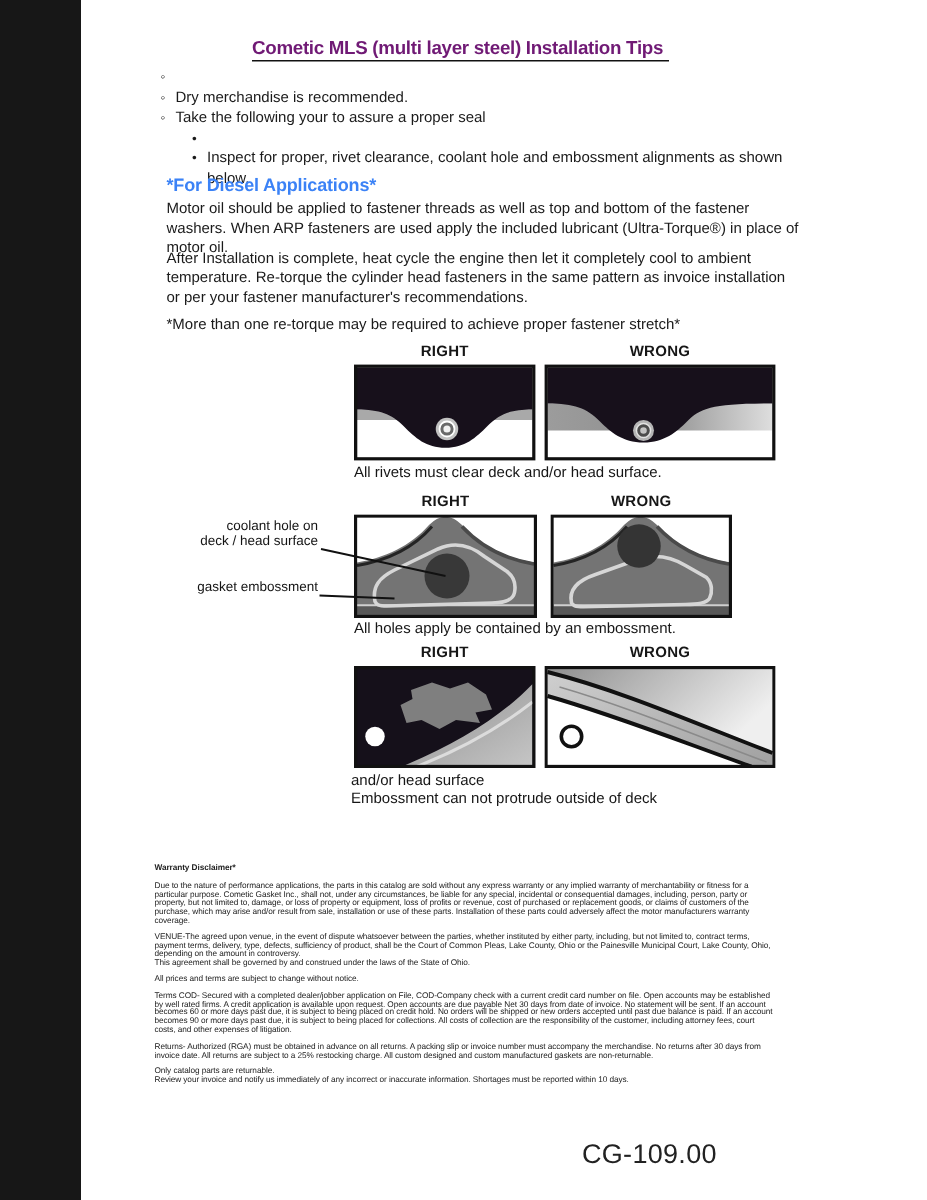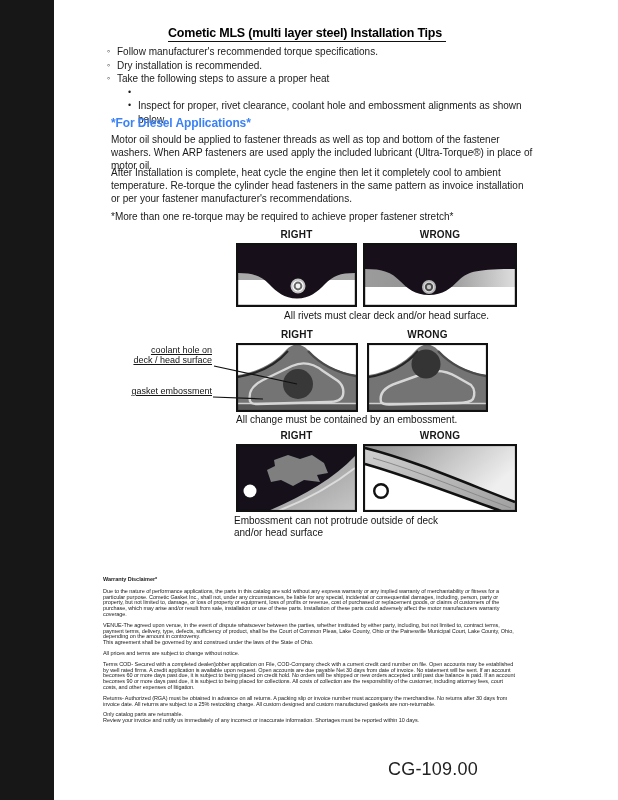--- a/index.html
+++ b/index.html
@@ -5,60 +5,59 @@
   html,body{margin:0;padding:0;background:#e8e8e8;}
   .page{
     position:relative;width:618px;height:800px;background:#ffffff;
     font-family:"Liberation Sans","DejaVu Sans",sans-serif;color:#1c1c1c;
     overflow:hidden;margin:0 auto;
   }
   .leftbar{position:absolute;left:0;top:0;width:54px;height:800px;background:#171717;}
   .abs{position:absolute;}
   .title{
     font-size:12.5px;font-weight:bold;letter-spacing:-0.2px;
-    border-bottom:1.6px solid #111;padding:0 4px 1px 0;display:inline-block;color:#000000;
+    border-bottom:1.6px solid #111;padding:0 4px 1px 0;display:inline-block;color:#701a75;
   }
   .bullets{font-size:10px;line-height:13.5px;color:#1a1a1a;}
   .brow{display:flex;align-items:flex-start;}
   .bglyph{width:10px;flex:0 0 10px;font-size:9px;line-height:13.5px;}
   .brow.sub{margin-left:21px;}
   .body-p{font-size:10px;line-height:13px;color:#1a1a1a;width:424px;}
   .dheading{font-size:12px;font-weight:bold;color:#3b82f6;letter-spacing:-0.1px;}
   .dlabel{font-size:10px;font-weight:bold;text-align:center;color:#161616;letter-spacing:0.2px;}
   .caption{font-size:10px;color:#161616;line-height:11.5px;}
-  .ann{font-size:9px;line-height:10px;text-align:right;color:#141414;width:112px;text-decoration:underline;}
+  .ann{font-size:9px;line-height:10px;text-align:right;color:#141414;width:112px;}
   .legal{font-size:5.5px;line-height:5.8px;color:#222;width:414px;letter-spacing:-0.05px;}
   .legal p{margin:0 0 5px 0;}
   .legal p.tight{margin:0;}
   .legal .lhead{font-weight:bold;margin:0 0 6px 0;}
   .footer-code{font-size:18px;color:#222;letter-spacing:0.2px;}
   svg{display:block;}
 </style>
 </head>
 <body>
 
 <div class="page">
   <div class="leftbar"></div>
 
   <div class="abs" style="left:168px;top:23px;">
     <span class="title">Cometic MLS (multi layer steel) Installation Tips</span>
   </div>
 
   <div class="abs bullets" style="left:107px;top:45px;width:430px;">
     <div class="brow">
       <span class="bglyph">◦</span>
-      <span>Follow manufacturer's recommended torque specifications.</span>
     </div>
     <div class="brow">
       <span class="bglyph">◦</span>
-      <span>Dry installation is recommended.</span>
+      <span>Dry merchandise is recommended.</span>
     </div>
     <div class="brow">
       <span class="bglyph">◦</span>
-      <span>Take the following steps to assure a proper heat</span>
+      <span>Take the following your to assure a proper seal</span>
     </div>
     <div class="brow sub">
       <span class="bglyph">•</span>
     </div>
     <div class="brow sub">
       <span class="bglyph">•</span>
       <span>Inspect for proper, rivet clearance, coolant hole and embossment alignments as shown below.</span>
     </div>
   </div>
 
@@ -90,21 +89,21 @@
     </defs>
     <rect x="0" y="0" width="154" height="64" fill="#ffffff"></rect>
     <rect x="2" y="26" width="150" height="18" fill="url(#g1w)"></rect>
     <path d="M2,2 L152,2 L152,26 C112,26 104,29 95,38 C88,45 80,52 66,52 C52,52 44,45 37,38 C28,29 20,26 2,26 Z" fill="#17101b"></path>
     <circle cx="66" cy="44" r="7" fill="#b5b5b5"></circle>
     <circle cx="66" cy="44" r="5.2" fill="#e2e2e2"></circle>
     <circle cx="66" cy="44" r="3.2" fill="#c4c4c4" stroke="#4c4c4c" stroke-width="2"></circle>
     <rect x="1" y="1" width="152" height="62" fill="none" stroke="#111" stroke-width="2.4"></rect>
   </svg>
 
-  <div class="abs caption" style="left:236px;top:310px;width:300px;margin-left:48px;">All rivets must clear deck and/or head surface.</div>
+  <div class="abs caption" style="left:236px;top:310px;width:300px;">All rivets must clear deck and/or head surface.</div>
 
   <div class="abs dlabel" style="left:236px;top:329px;width:122px;">RIGHT</div>
   <div class="abs dlabel" style="left:367px;top:329px;width:121px;">WRONG</div>
 
   <div class="abs ann" style="left:100px;top:345px;">
     <div>coolant hole on</div>
     <div>deck / head surface</div>
   </div>
   <div class="abs ann" style="left:100px;top:386px;text-align:right;">gasket embossment</div>
 
@@ -130,21 +129,21 @@
     <path d="M14,59 C12,50 18,44 30,40 L58,30 C70,26 80,28 90,34 L104,42 C108,46 108,52 106,56 C104,59 98,60 90,60 L22,61.5 C16,61.5 15,60.5 14,59 Z" fill="none" stroke="#d6d6d6" stroke-width="2.4"></path>
     <circle cx="59" cy="21" r="14.5" fill="#343434"></circle>
     <rect x="1" y="1" width="119" height="67" fill="none" stroke="#111" stroke-width="2.2"></rect>
   </svg>
 
   <svg class="abs" style="left:115px;top:340px;pointer-events:none;" width="255" height="72" viewBox="0 0 255 72">
     <path d="M99,26 L182,44" stroke="#111" stroke-width="1.2" fill="none"></path>
     <path d="M98,57 L148,59" stroke="#111" stroke-width="1.2" fill="none"></path>
   </svg>
 
-  <div class="abs caption" style="left:236px;top:414px;width:300px;">All change must be contained by an embossment.</div>
+  <div class="abs caption" style="left:236px;top:414px;width:300px;">All holes apply be contained by an embossment.</div>
 
   <div class="abs dlabel" style="left:236px;top:430px;width:121px;">RIGHT</div>
   <div class="abs dlabel" style="left:363px;top:430px;width:154px;">WRONG</div>
 
   <svg class="abs" style="left:236px;top:444px;" width="121" height="68" viewBox="0 0 121 68">
     <defs>
       <linearGradient id="g3r" x1="0" y1="0" x2="1" y2="1">
         <stop offset="0" stop-color="#8d8d8d"></stop>
           <stop offset="1" stop-color="#c6c6c6"></stop>
       </linearGradient>
@@ -172,22 +171,22 @@
     <path d="M2,2 L152,2 L152,58 C100,38 50,16 2,4 Z" fill="url(#g3w1)"></path>
     <path d="M2,4 C50,16 100,38 152,58 L152,67 L138,67 C98,53 48,33 2,20 Z" fill="url(#g3w2)"></path>
     <path d="M2,4 C50,16 100,38 152,58" stroke="#111" stroke-width="2.6" fill="none"></path>
     <path d="M2,20 C48,33 98,53 138,67" stroke="#111" stroke-width="2.6" fill="none"></path>
     <path d="M10,14 C55,27 105,48 148,64" stroke="#8a8a8a" stroke-width="1" fill="none"></path>
     <circle cx="18" cy="47" r="6.8" fill="#ffffff" stroke="#111" stroke-width="2.4"></circle>
     <rect x="1" y="1" width="152" height="66" fill="none" stroke="#111" stroke-width="2.2"></rect>
   </svg>
 
   <div class="abs caption" style="left:234px;top:515px;width:300px;">
+    <div>and/or head surface</div>
     <div>Embossment can not protrude outside of deck</div>
-    <div>and/or head surface</div>
   </div>
 
   <div class="abs legal" style="left:103px;top:577px;">
     <p class="lhead">Warranty Disclaimer*</p>
     <p>Due to the nature of performance applications, the parts in this catalog are sold without any express warranty or any implied warranty of merchantability or fitness for a particular purpose.  Cometic Gasket Inc., shall not, under any circumstances, be liable for any special, incidental or consequential damages, including, person, party or property, but not limited to, damage, or loss of property or equipment, loss of profits or revenue, cost of purchased or replacement goods, or claims of customers of the purchase, which may arise and/or result from sale, installation or use of these parts.  Installation of these parts could adversely affect the motor manufacturers warranty coverage.</p>
     <p class="tight">VENUE-The agreed upon venue, in the event of dispute whatsoever between the parties, whether instituted by either party, including, but not limited to, contract terms, payment terms, delivery, type, defects, sufficiency of product, shall be the Court of Common Pleas, Lake County, Ohio or the Painesville Municipal Court, Lake County, Ohio, depending on the amount in controversy.</p>
     <p>This agreement shall be governed by and construed under the laws of the State of Ohio.</p>
     <p>All prices and terms are subject to change without notice.</p>
     <p>Terms COD- Secured with a completed dealer/jobber application on File, COD-Company check with a current credit card number on file.  Open accounts may be established by well rated firms.  A credit application is available upon request.  Open accounts are due payable Net 30 days from date of invoice.  No statement will be sent.  If an account becomes 60 or more days past due, it is subject to being placed on credit hold.  No orders will be shipped or new orders accepted until past due balance is paid.  If an account becomes 90 or more days past due, it is subject to being placed for collections.  All costs of collection are the responsibility of the customer, including attorney fees, court costs, and other expenses of litigation.</p>
     <p>Returns- Authorized (RGA) must be obtained in advance on all returns.  A packing slip or invoice number must accompany the merchandise.  No returns after 30 days from invoice date.  All returns are subject to a 25% restocking charge.  All custom designed and custom manufactured gaskets are non-returnable.</p>

